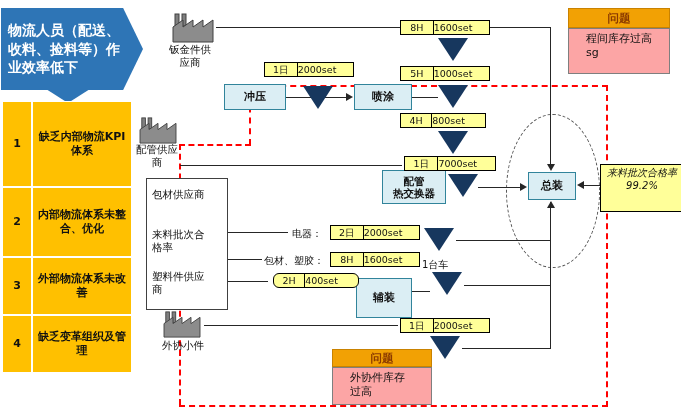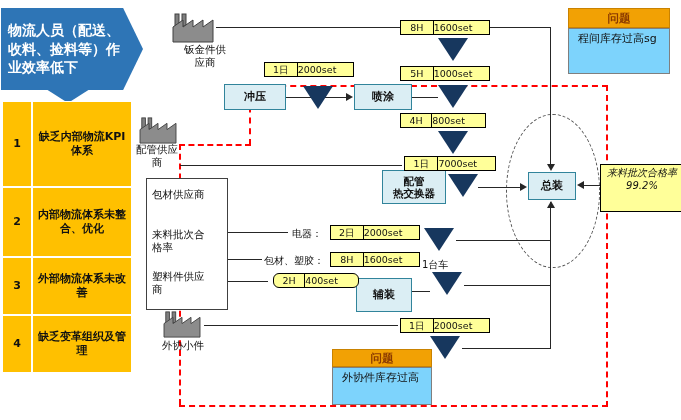--- a/index.html
+++ b/index.html
@@ -38,21 +38,21 @@
   .ah-r{border-top:4px solid transparent;border-bottom:4px solid transparent;border-left:7px solid #262626;}
   .ah-l{border-top:4px solid transparent;border-bottom:4px solid transparent;border-right:7px solid #262626;}
   .ah-d{border-left:4px solid transparent;border-right:4px solid transparent;border-top:7px solid #262626;}
   .ah-u{border-left:4px solid transparent;border-right:4px solid transparent;border-bottom:7px solid #262626;}
   
   .red-h{height:0;border-top:2px dashed #FF0000;}
   .red-v{width:0;border-left:2px dashed #FF0000;}
   
   .prob-head{background:#F2A104;color:#8B3A00;font-weight:bold;font-size:11.5px;display:flex;
              align-items:center;justify-content:center;border:1px solid #C98200;box-sizing:border-box;}
-  .prob-body{background:#7dd3fc;border:1px solid #7F7F7F;font-size:11px;padding:3px 9px;box-sizing:border-box;line-height:1.3;}
+  .prob-body{background:#fca5a5;border:1px solid #7F7F7F;font-size:11px;padding:3px 17px;box-sizing:border-box;line-height:1.3;}
   
   .qual{background:#FFFF99;border:1px solid #000;font-size:10px;text-align:center;line-height:1.25;
         padding:2px;box-sizing:border-box;}
   .ellipse{border:1.5px dashed #595959;border-radius:50%;}
   .small-label{font-size:10px;white-space:nowrap;}
 </style>
 </head>
 <body>
 
 <div id="page">
@@ -113,21 +113,21 @@
     </div>
   </div>
 
   <div class="abs" style="left:172px;top:13px;">
     <svg width="42" height="30" viewBox="0 0 42 30">
       <rect x="3" y="1" width="4" height="12" fill="#7F7F7F" stroke="#404040"></rect>
       <rect x="10" y="1" width="4" height="12" fill="#7F7F7F" stroke="#404040"></rect>
       <path d="M1 29 V14 L11 7 V14 L21 7 V14 L31 7 V14 L41 7 V29 Z" fill="#8C8C8C" stroke="#404040"></path>
     </svg>
   </div>
-  <div class="abs flabel" style="left:179px;top:43px;width:52px;">钣金件供应商</div>
+  <div class="abs flabel" style="left:164px;top:43px;width:52px;">钣金件供应商</div>
 
   <div class="abs" style="left:138px;top:117px;">
     <svg width="40" height="27" viewBox="0 0 42 30">
       <rect x="3" y="1" width="4" height="12" fill="#7F7F7F" stroke="#404040"></rect>
       <rect x="10" y="1" width="4" height="12" fill="#7F7F7F" stroke="#404040"></rect>
       <path d="M1 29 V14 L11 7 V14 L21 7 V14 L31 7 V14 L41 7 V29 Z" fill="#8C8C8C" stroke="#404040"></path>
     </svg>
   </div>
   <div class="abs flabel" style="left:131px;top:143px;width:52px;">配管供应商</div>
 
@@ -144,21 +144,21 @@
     </svg>
   </div>
   <div class="abs flabel" style="left:156px;top:339px;width:54px;">外协小件</div>
 
   <div class="abs proc" style="left:224px;top:84px;width:62px;height:26px;">冲压</div>
   <div class="abs proc" style="left:382px;top:170px;width:64px;height:34px;font-size:10.5px;">
     <span>配管</span>
     <span>热交换器</span>
   </div>
   <div class="abs proc" style="left:354px;top:84px;width:58px;height:26px;">喷涂</div>
-  <div class="abs proc" style="left:356px;top:278px;width:56px;height:34px;">辅装</div>
+  <div class="abs proc" style="left:356px;top:278px;width:56px;height:40px;">辅装</div>
   <div class="abs proc" style="left:528px;top:172px;width:48px;height:28px;">总装</div>
 
   <div class="abs kanban" style="left:400px;top:20px;width:90px;">
     <span class="t">8H</span>
     <span class="q">1600set</span>
   </div>
   <div class="abs kanban" style="left:264px;top:62px;width:90px;">
     <span class="t">1日</span>
     <span class="q">2000set</span>
   </div>

